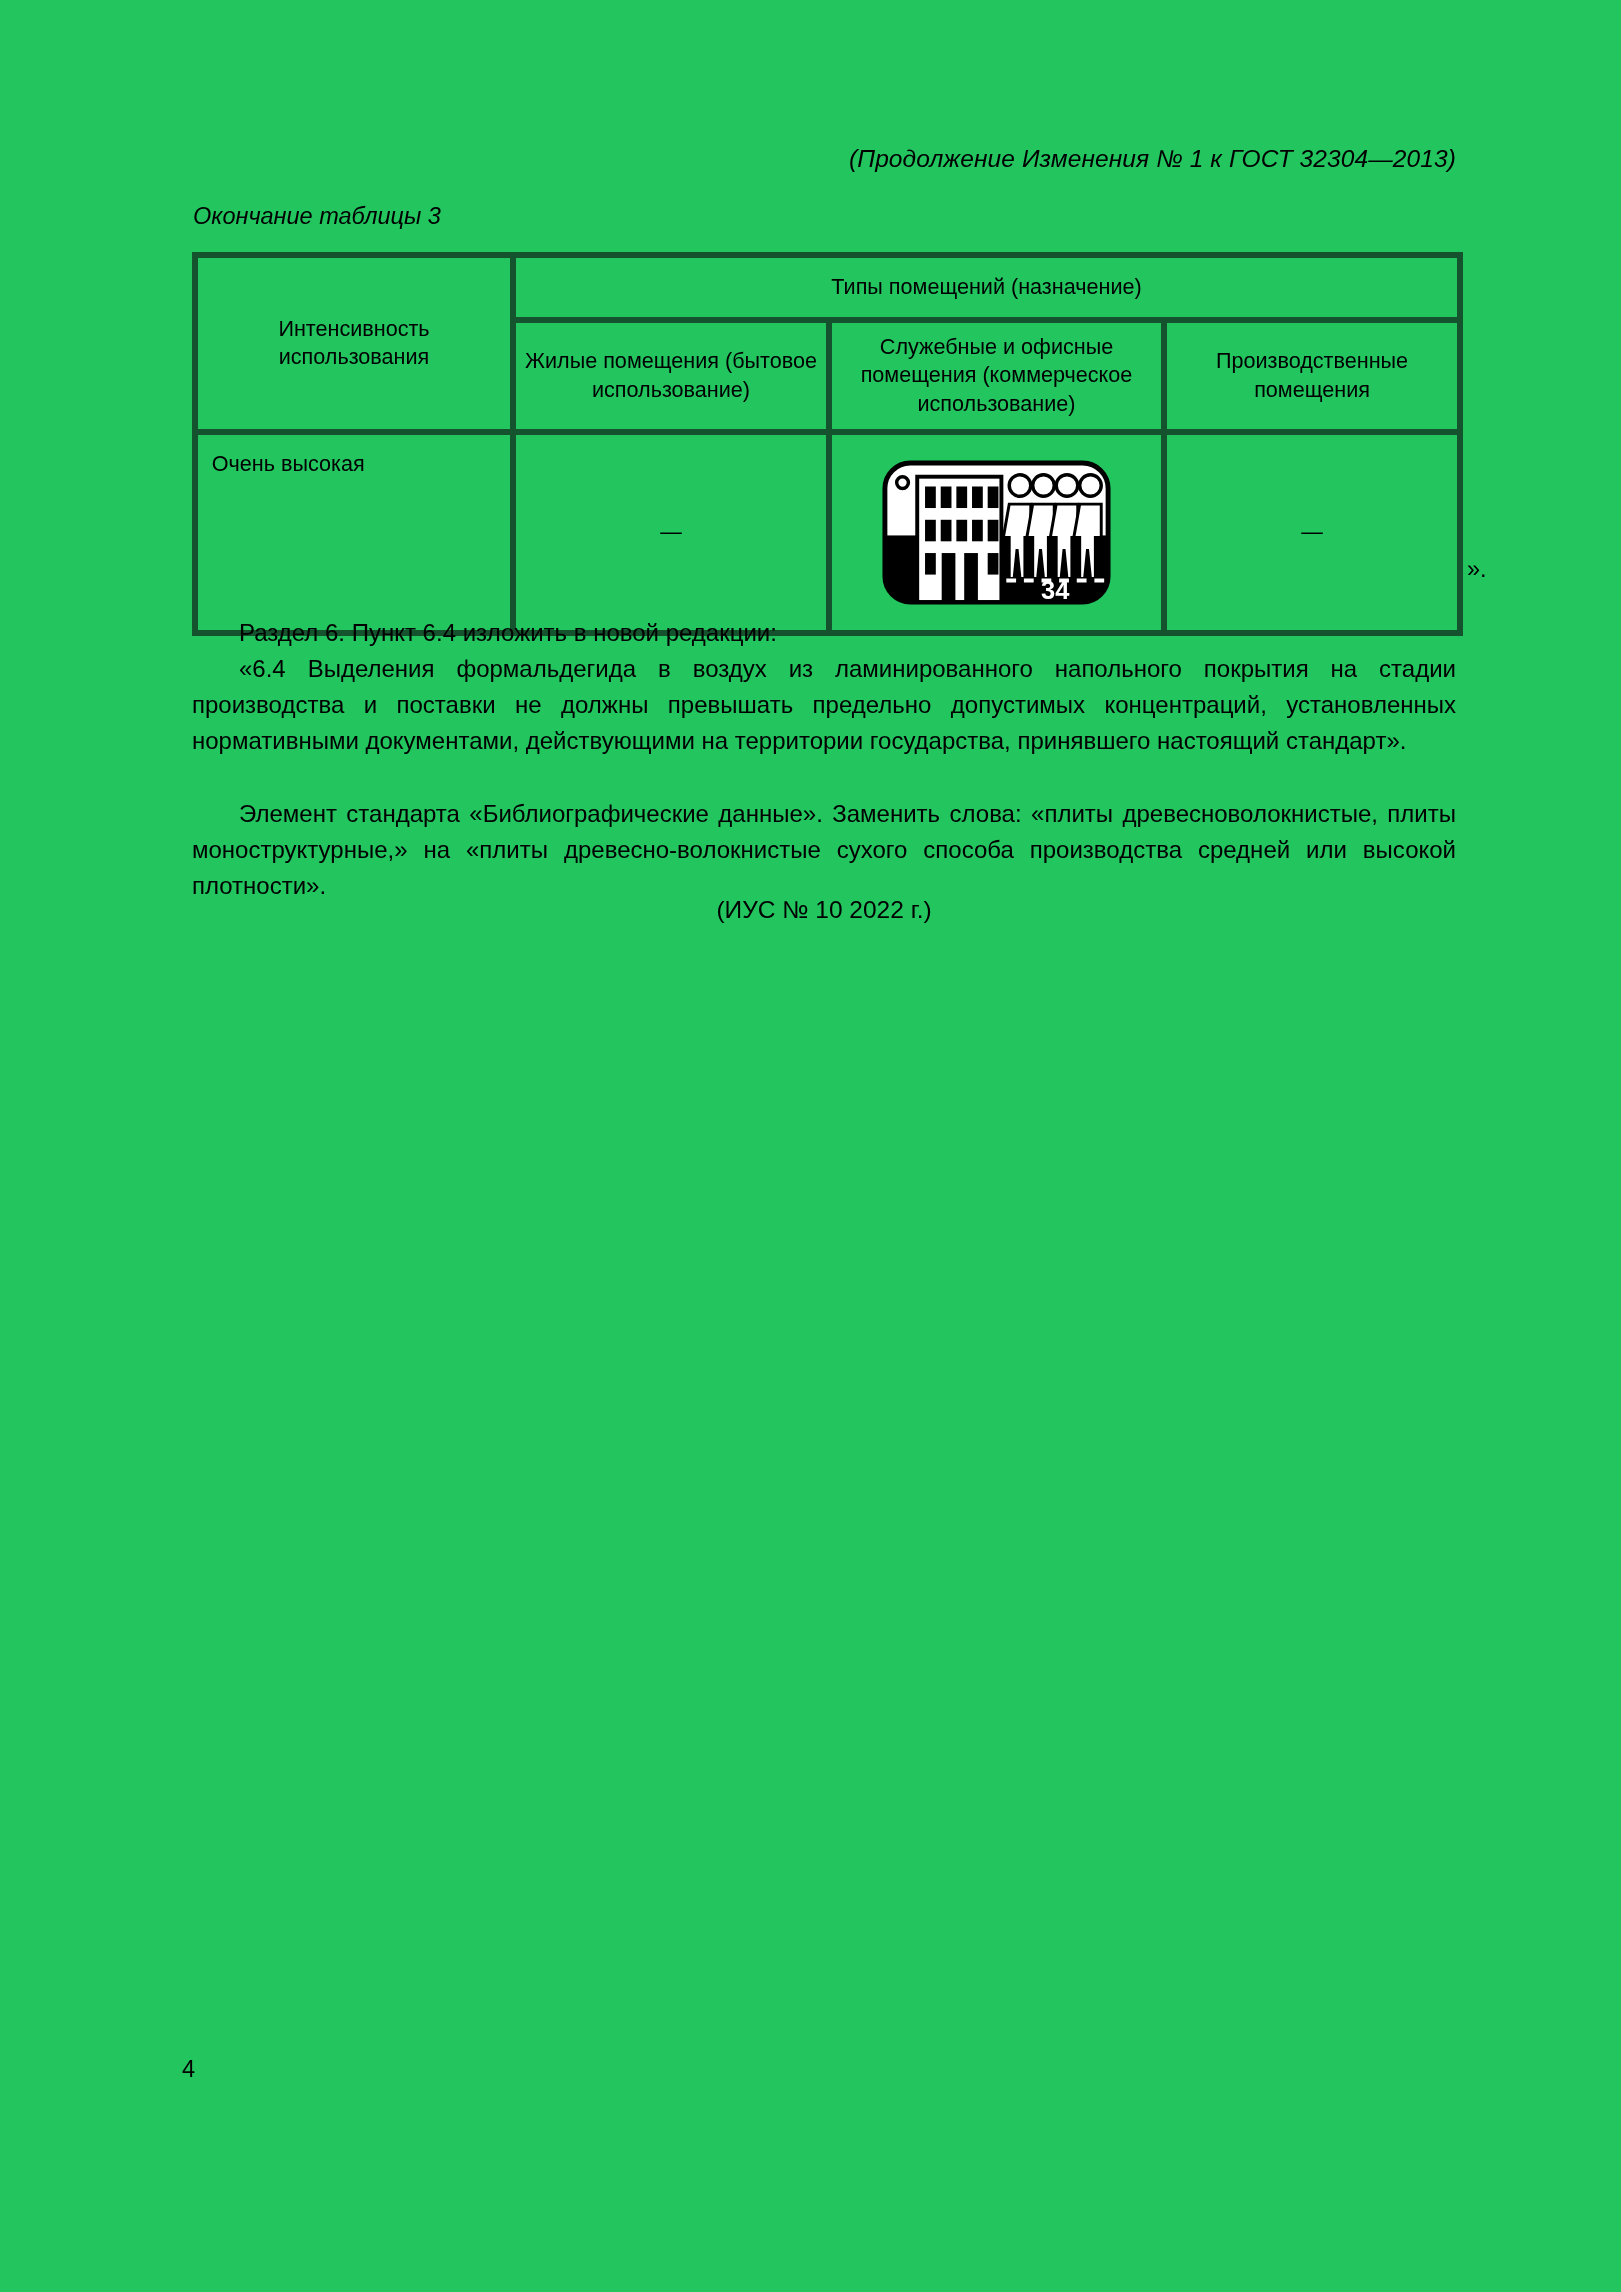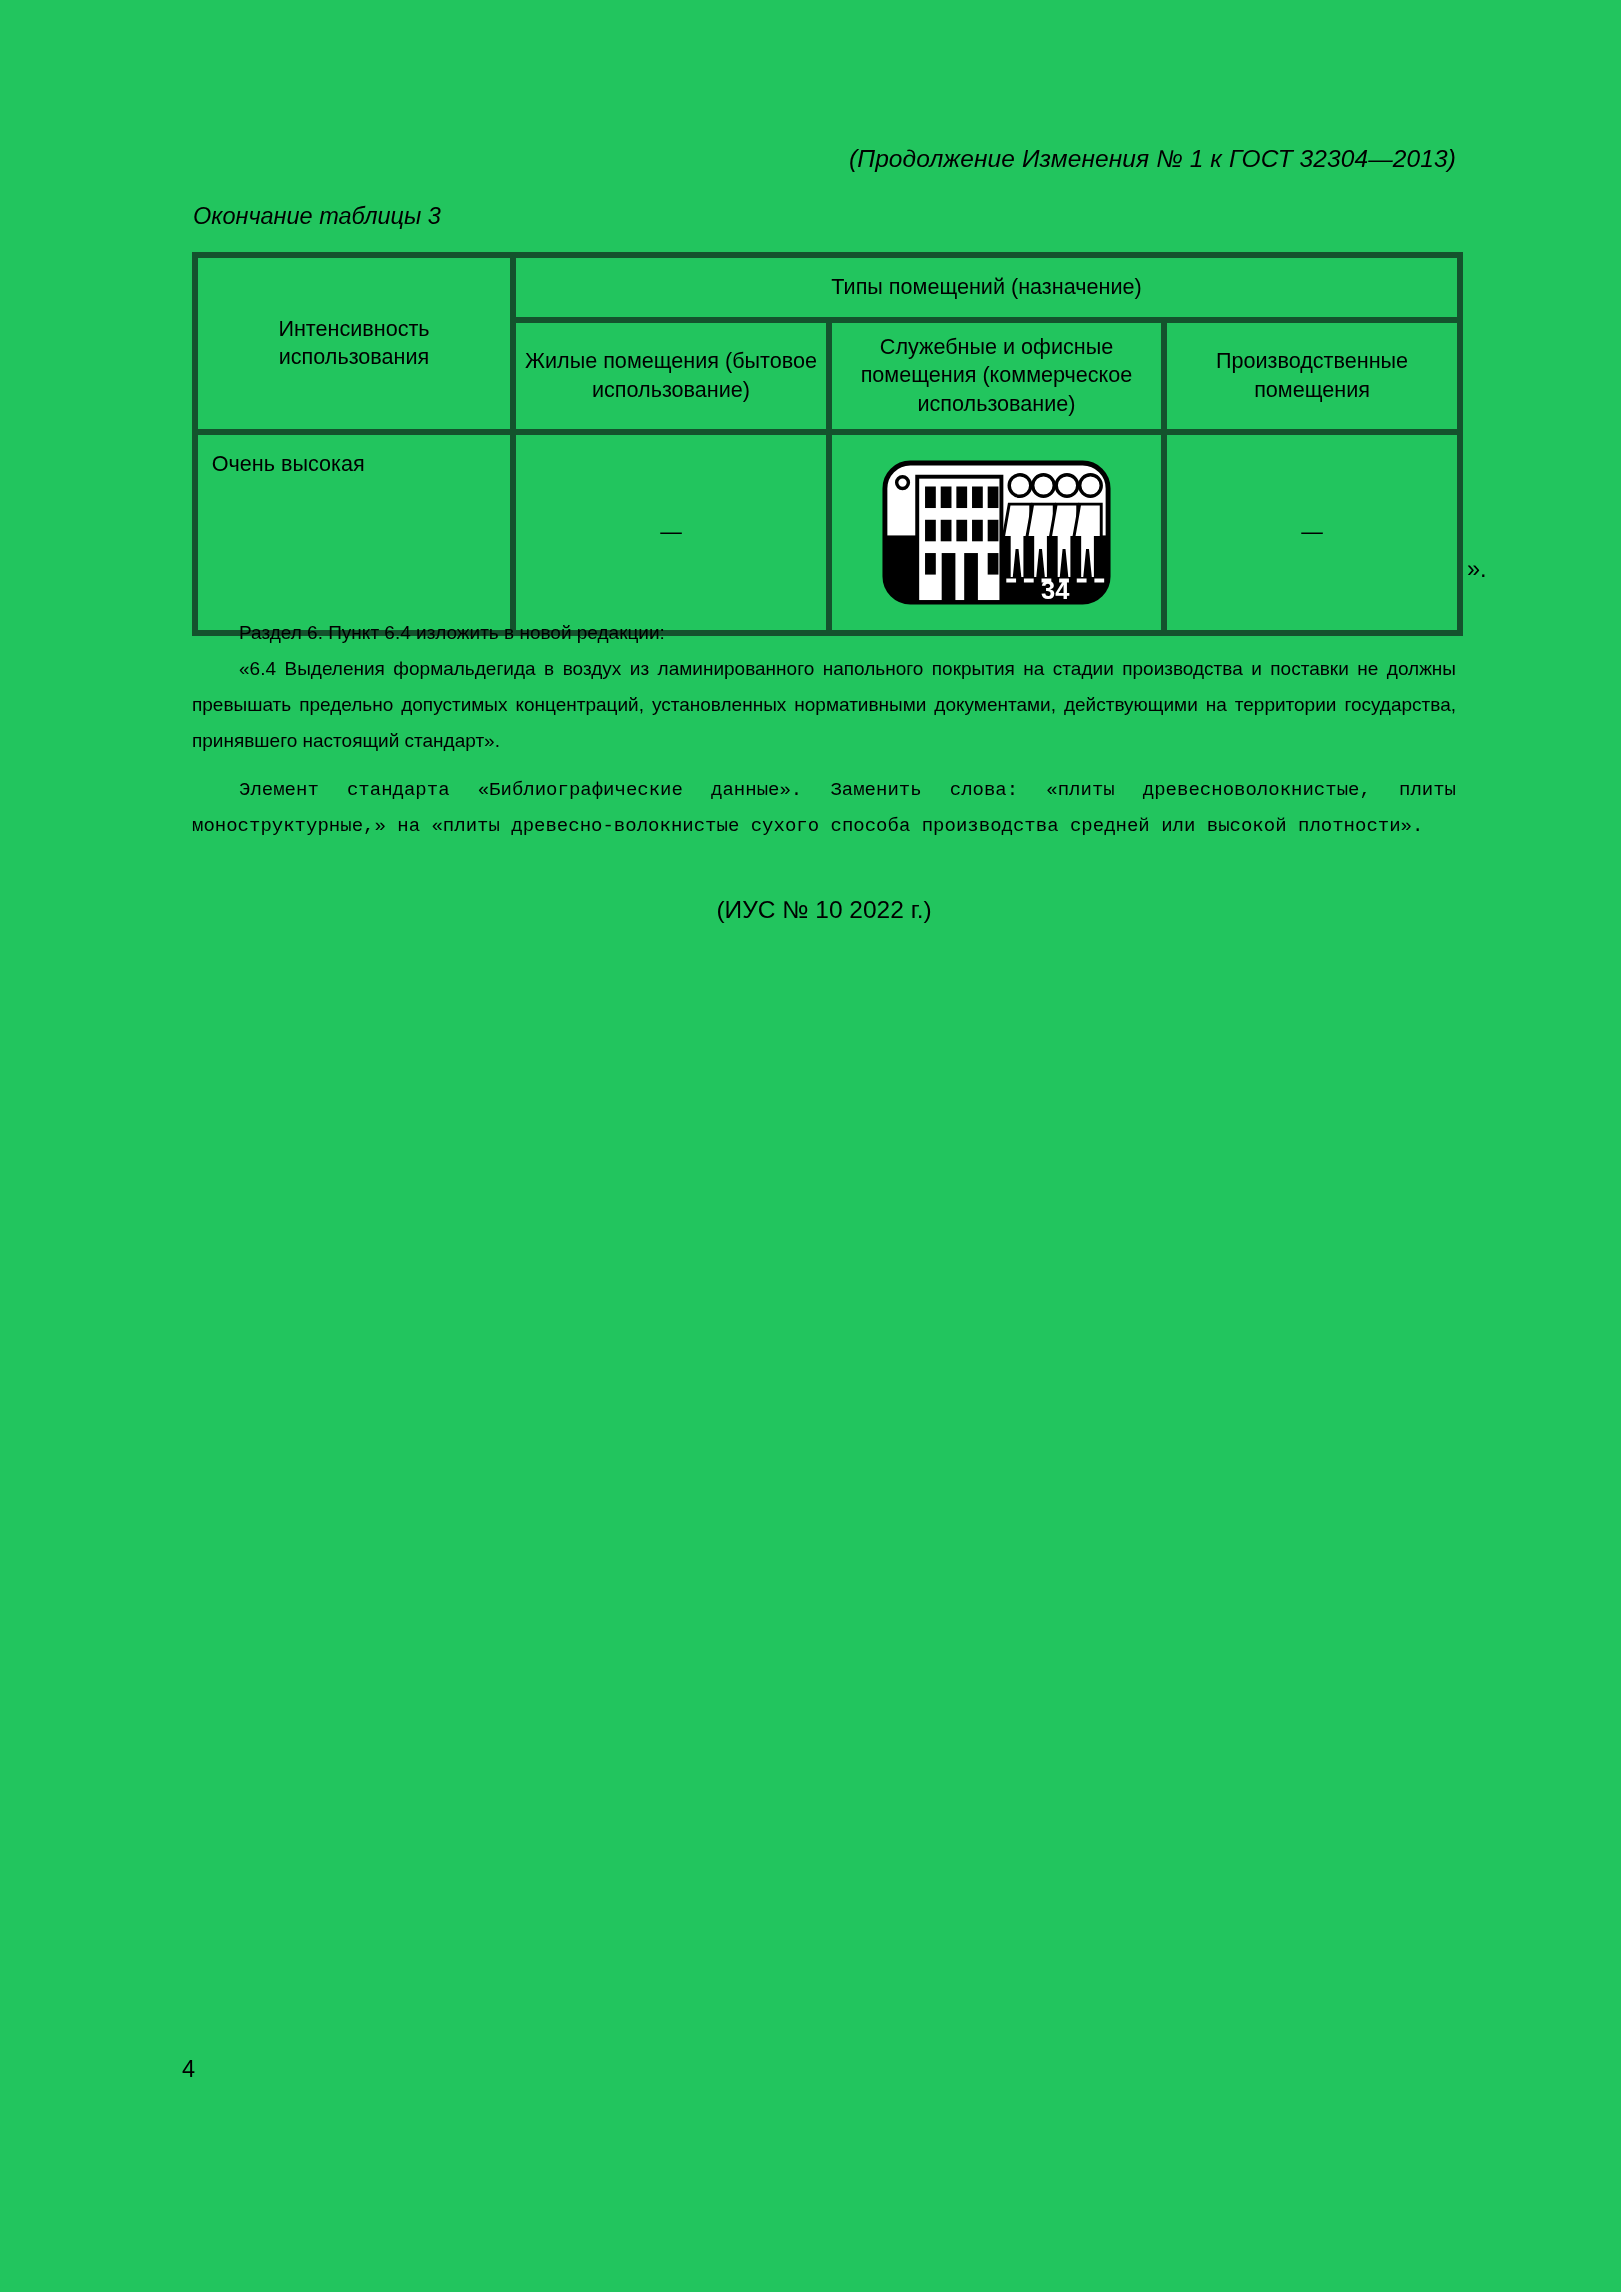--- a/index.html
+++ b/index.html
@@ -98,33 +98,33 @@
     top: 556px;
     left: 1467px;
     font-size: 23.5px;
   }
 
   
   .body-text {
     position: absolute;
     left: 192px;
     width: 1264px;
-    font-size: 19px;
+    font-size: 24px;
     line-height: 36px;
   }
   .body-text p {
     margin: 0;
     text-align: justify;
     text-justify: inter-word;
   }
   .p-indent { text-indent: 47px; }
 
   .block-1 { top: 615px; }
   .block-2 { top: 651px; }
-  .block-3 { top: 772px; font-family: Liberation Mono, monospace; }
+  .block-3 { top: 796px; }
 
   .centered-note {
     position: absolute;
     top: 896px;
     left: 192px;
     width: 1264px;
     text-align: center;
     font-size: 24.5px;
   }
 

